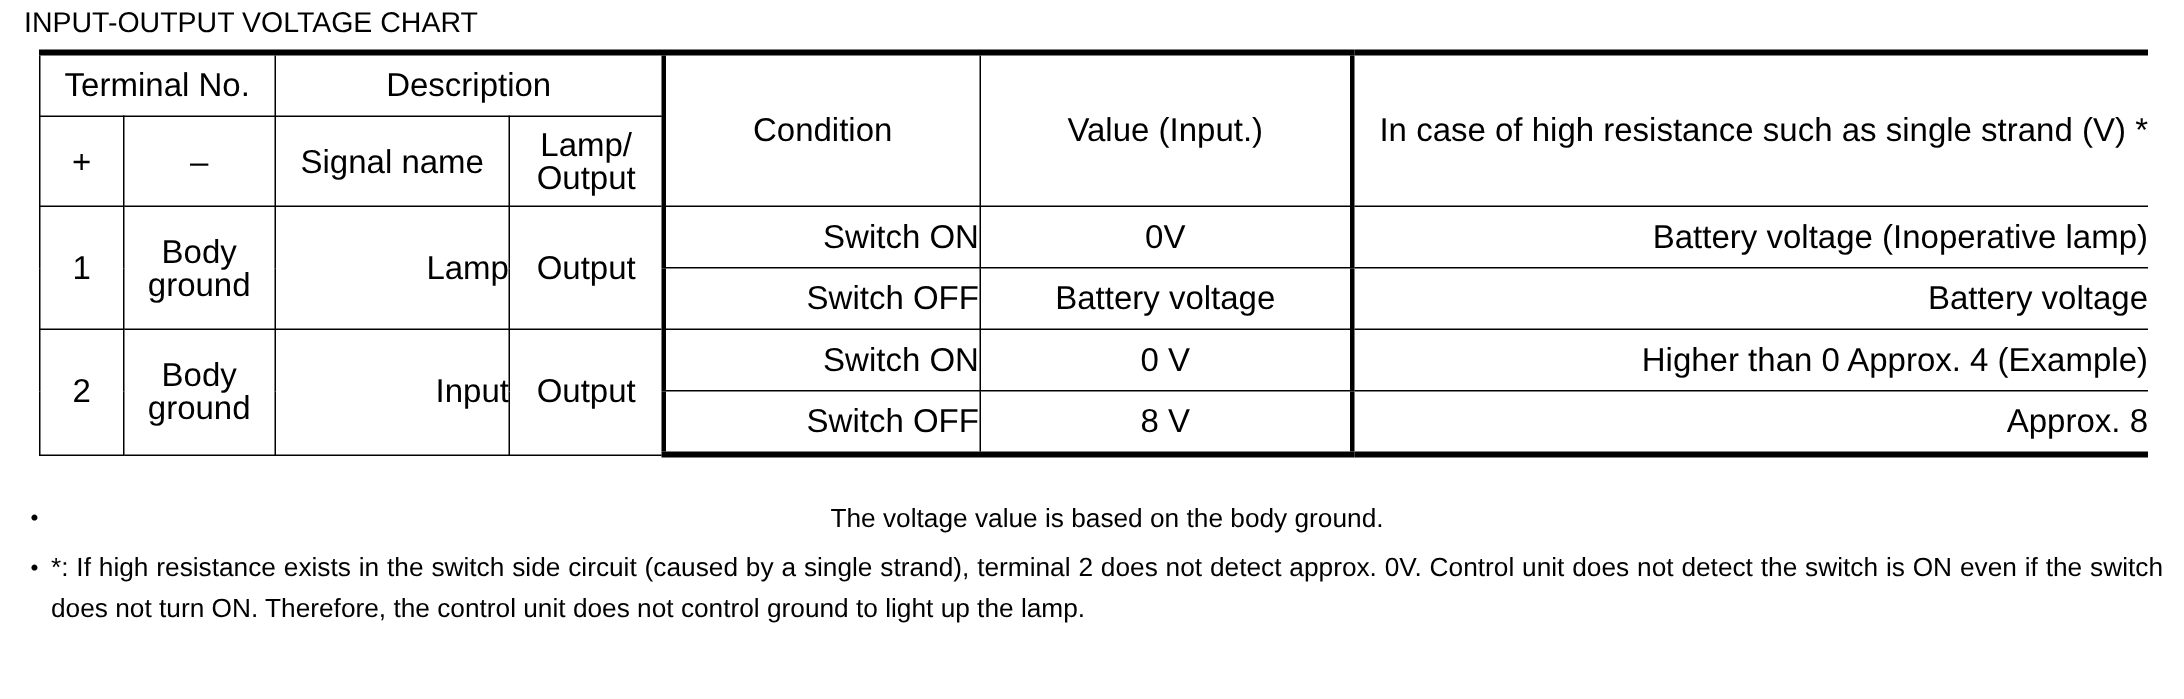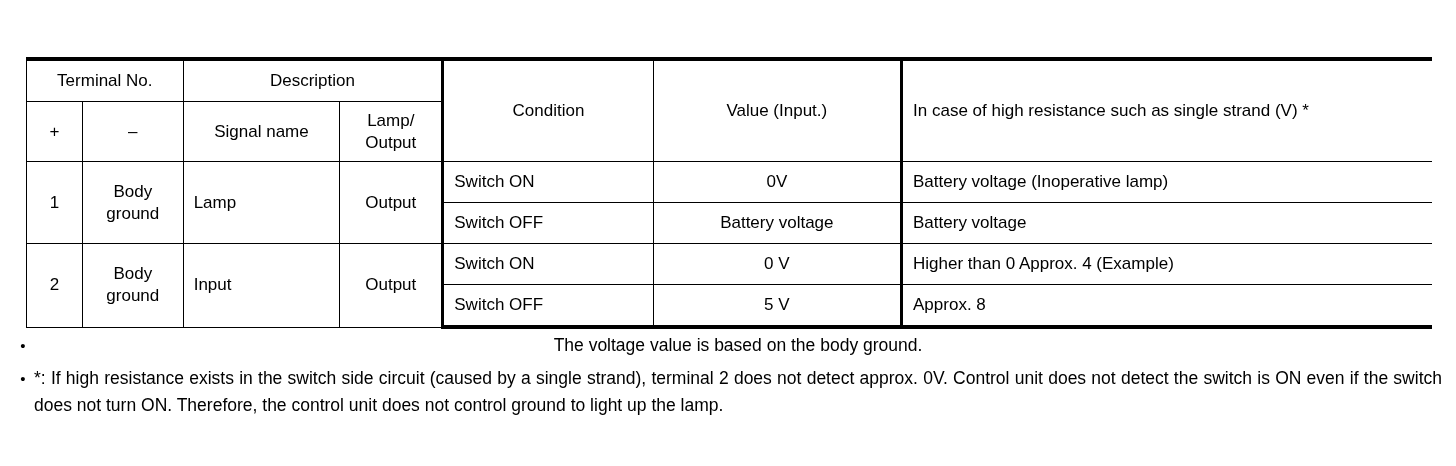--- a/index.html
+++ b/index.html
@@ -33,43 +33,42 @@
   }
 
   
   .vchart-table {
     position: absolute;
     left: 26px;
     top: 33px;
     width: 1406px;
     border-collapse: collapse;
     table-layout: fixed;
-    font-size: 17px;
-    margin-top: 24px;
+    font-size: 22px;
   }
   .vchart-table td {
     padding: 0 0;
     vertical-align: middle;
     border: 1px solid #000000;
     line-height: 22px;
   }
 
   
   .vchart-table tr.hdr-top td { border-top: 4px solid #000000; }
   .vchart-table tr.last-row td { border-bottom: 4px solid #000000; }
 
   
   .col-note { border-right: 0 !important; }
 
   
   .sep-left-thick { border-left: 3px solid #000000 !important; }
 
   
   .c { text-align: center; }
-  .l { text-align: left; padding-left: 10px !important; }
+  .l { text-align: right; padding-left: 10px !important; }
 
   .cell-termno { height: 40px; }
   .cell-plusminus { height: 59px; }
   .cell-desc-sub { height: 59px; }
   .cell-data { height: 40px; }
 
   
   .w-plus    { width: 50px; }
   .w-minus   { width: 90px; }
   .w-signal  { width: 140px; }
@@ -105,20 +104,21 @@
     text-justify: inter-word;
     padding-right: 2px;
   }
   .note-text.nojust { text-align: center; }
 </style>
 </head>
 <body>
 
 <div class="page">
 
+  <div class="chart-title">INPUT-OUTPUT VOLTAGE CHART</div>
 
   <table class="vchart-table">
     <colgroup>
       <col class="w-plus">
         <col class="w-minus">
         <col class="w-signal">
         <col class="w-io">
       <col class="w-cond">
         <col class="w-value">
         <col class="w-note">
@@ -170,21 +170,21 @@
         </td>
         <td class="l cell-data" rowspan="2">Input</td>
         <td class="c cell-data" rowspan="2">Output</td>
         <td class="l cell-data sep-left-thick">Switch ON</td>
         <td class="c cell-data">0 V</td>
         <td class="l cell-data col-note sep-left-thick">Higher than 0 Approx. 4 (Example)</td>
       </tr>
 
       <tr class="last-row">
         <td class="l cell-data sep-left-thick">Switch OFF</td>
-        <td class="c cell-data">5 V</td>
+        <td class="c cell-data">8 V</td>
         <td class="l cell-data col-note sep-left-thick">Approx. 8</td>
       </tr>
 
     </tbody>
   </table>
 
   <div class="notes">
     <div class="note-item">
       <span class="note-bullet">•</span>
       <span class="note-text nojust">The voltage value is based on the body ground.</span>

